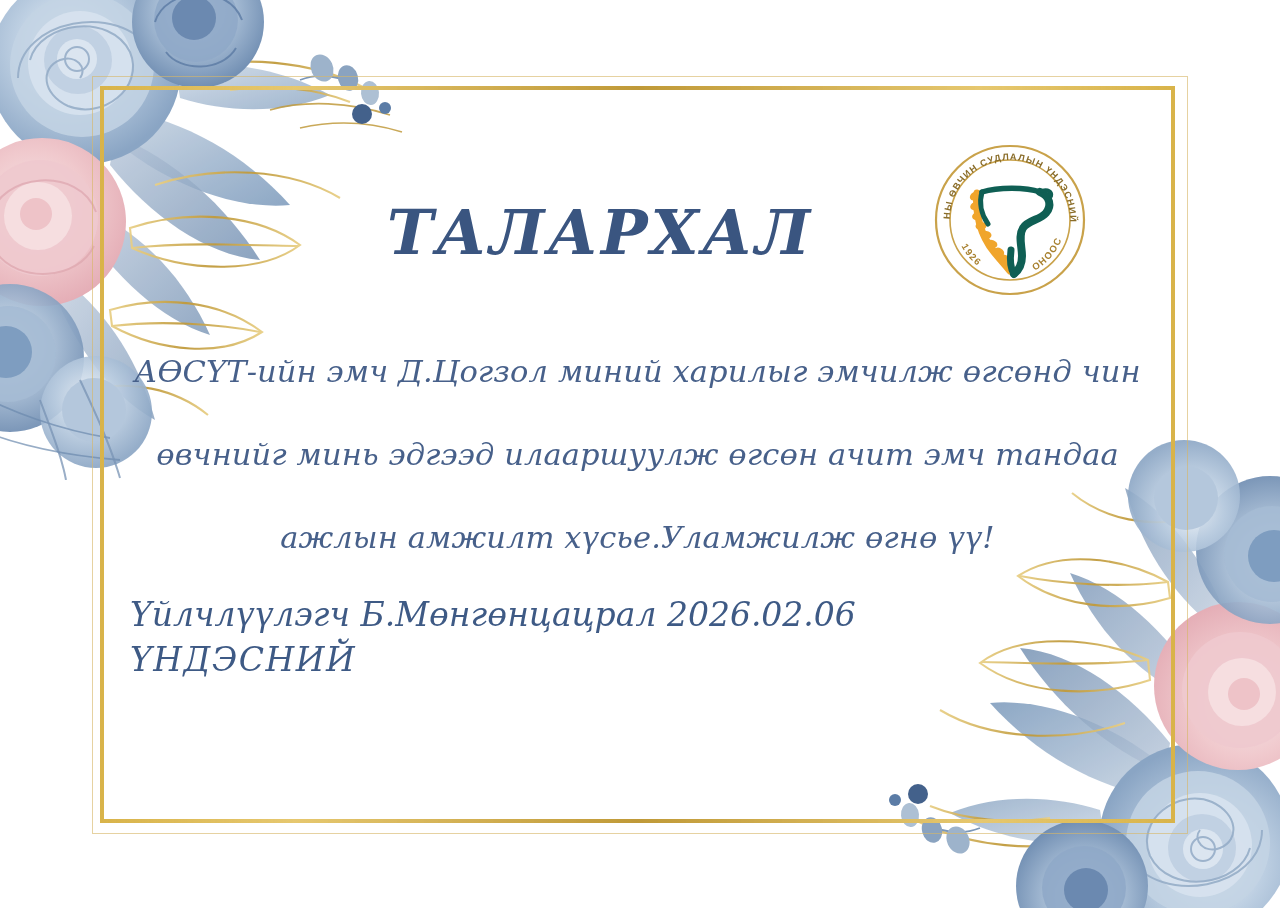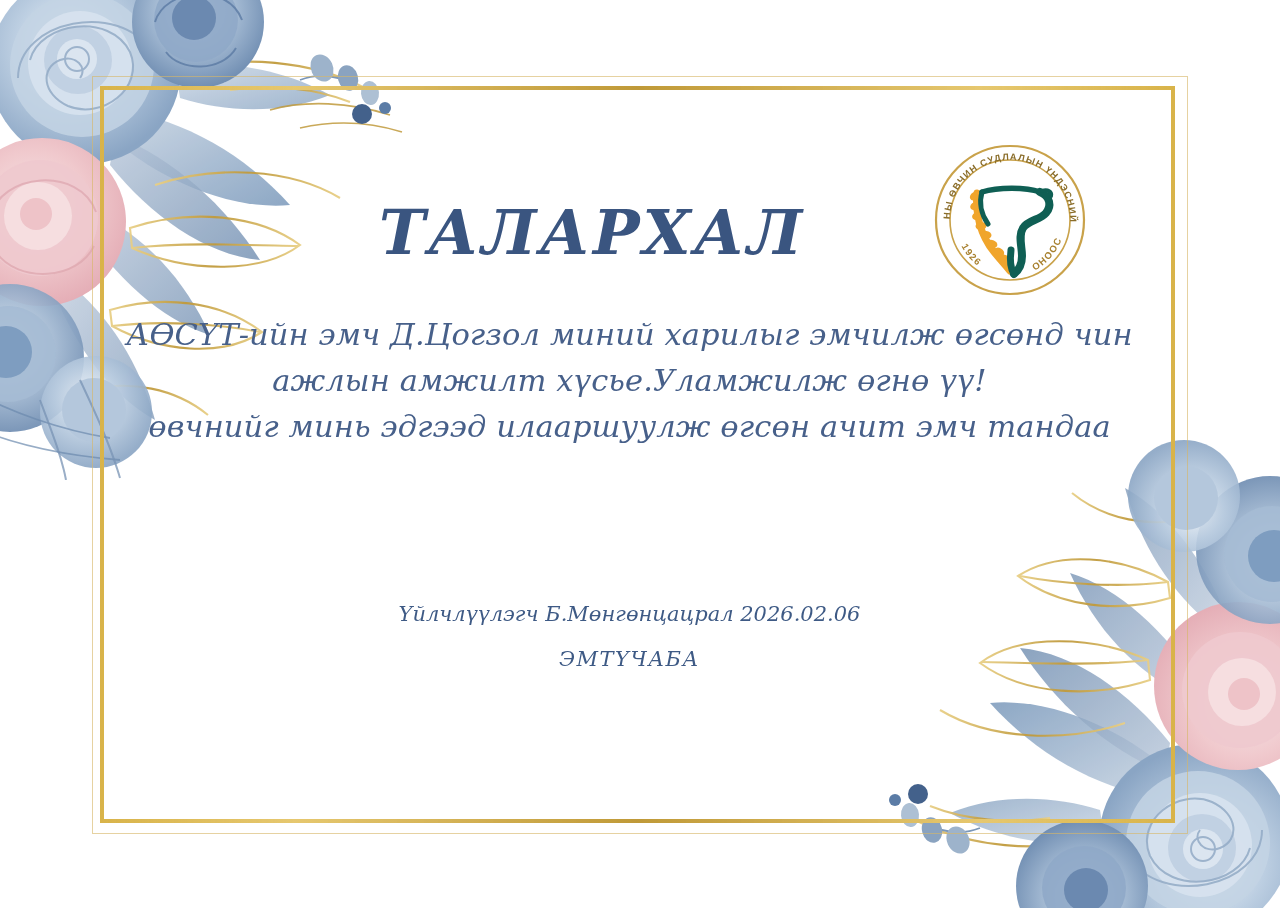--- a/index.html
+++ b/index.html
@@ -73,21 +73,21 @@
     position: absolute;
     left: 930px;
     top: 140px;
     width: 160px;
     height: 160px;
   }
 
   
   .content {
     position: absolute;
-    left: 102px;
+    left: 110px;
     top: 100px;
     width: 1055px;
     height: 710px;
     box-sizing: border-box;
   }
   .title {
     position: absolute;
     left: 0;
     top: 96px;
     width: 980px;
@@ -106,31 +106,30 @@
     top: 212px;
     width: 1015px;
     text-align: center;
     font-family: "DejaVu Serif", serif;
     font-style: italic;
     font-size: 30.5px;
     line-height: 46px;
     color: #47608a;
     letter-spacing: 0.1px;
   }
-  .body-text .line { display: block; white-space: nowrap; }
+  .body-text .line { display: block; white-space: nowrap; margin-top: 37px; }
 
   .signature {
     position: absolute;
     left: 20px;
     top: 492px;
     width: 1015px;
-    text-align: center;
     font-family: "DejaVu Serif", serif;
     font-style: italic;
-    font-size: 21px;
+    font-size: 33px;
     line-height: 45px;
     color: #3e5a85;
   }
   .signature .line { display: block; white-space: nowrap; }
   .signature .org { letter-spacing: 1.5px; }
 </style>
 </head>
 <body>
 
 <div class="certificate">
@@ -360,23 +359,23 @@
     </g>
     <path d="M112 51 C118 49 122 52 121 56" fill="none" stroke="#0f5f54" stroke-width="4" stroke-linecap="round"></path>
   </svg>
 
   <div class="content">
 
     <div class="title">ТАЛАРХАЛ</div>
 
     <div class="body-text">
       <span class="line">АӨСҮТ-ийн эмч Д.Цогзол миний харилыг эмчилж өгсөнд чин</span>
+      <span class="line">өвчнийг минь эдгээд илааршуулж өгсөн ачит эмч тандаа</span>
       <span class="line">ажлын амжилт хүсье.Уламжилж өгнө үү!</span>
-      <span class="line">өвчнийг минь эдгээд илааршуулж өгсөн ачит эмч тандаа</span>
     </div>
 
     <div class="signature">
       <span class="line">Үйлчлүүлэгч Б.Мөнгөнцацрал 2026.02.06</span>
-      <span class="line org">ЭМТҮЧАБА</span>
+      <span class="line org">ҮНДЭСНИЙ</span>
     </div>
 
   </div>
 </div>
 
 </body></html>

